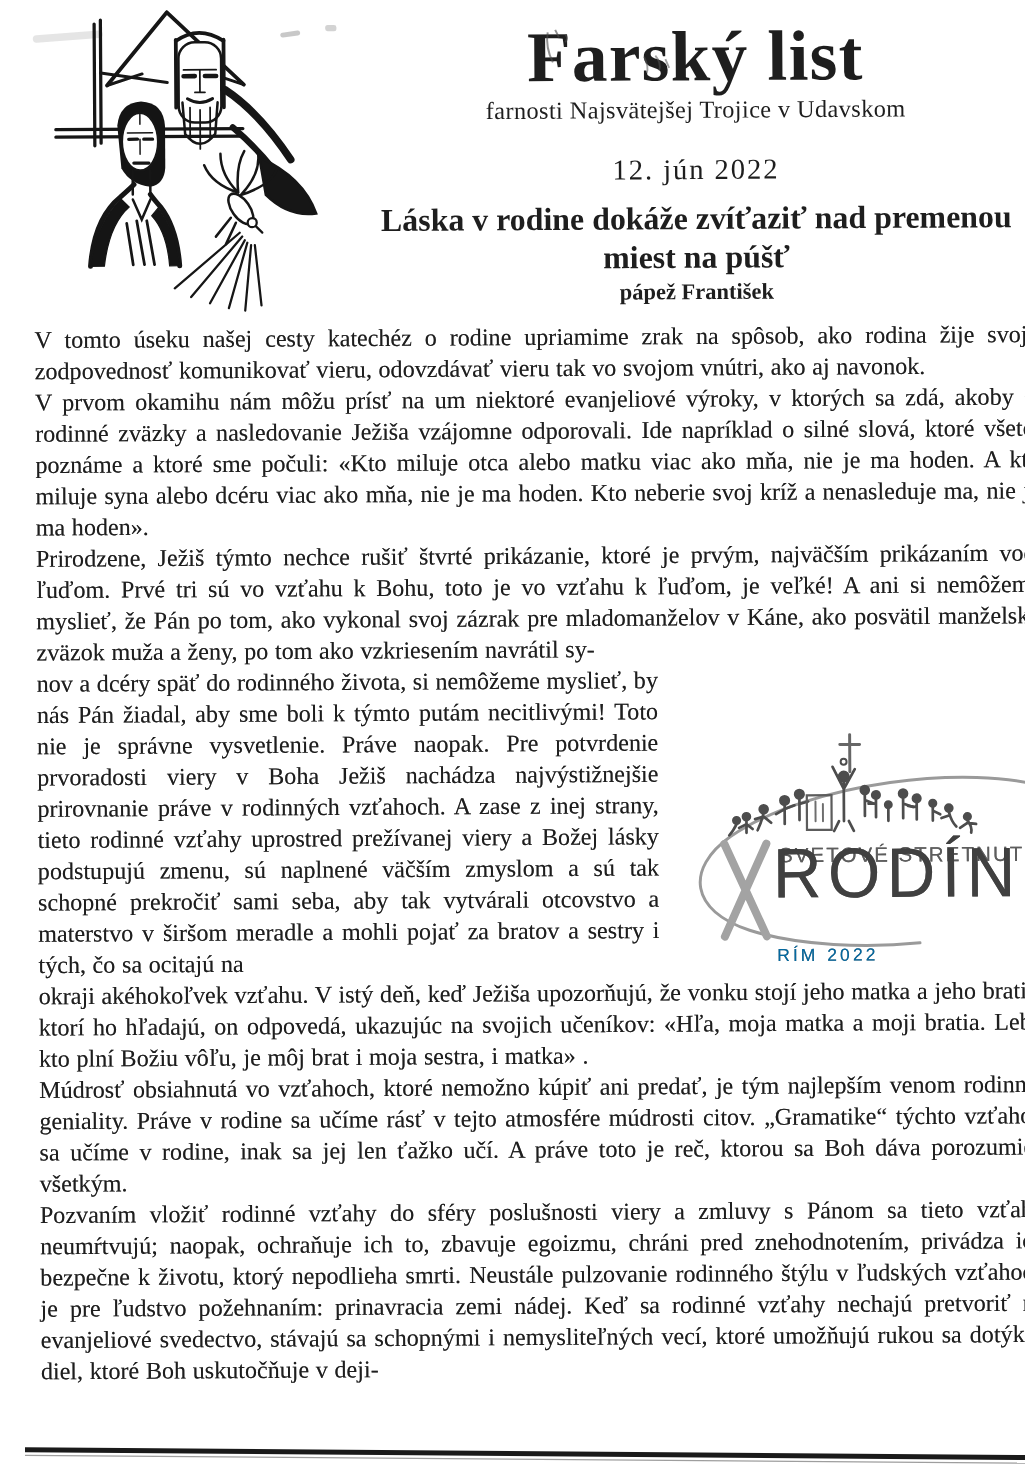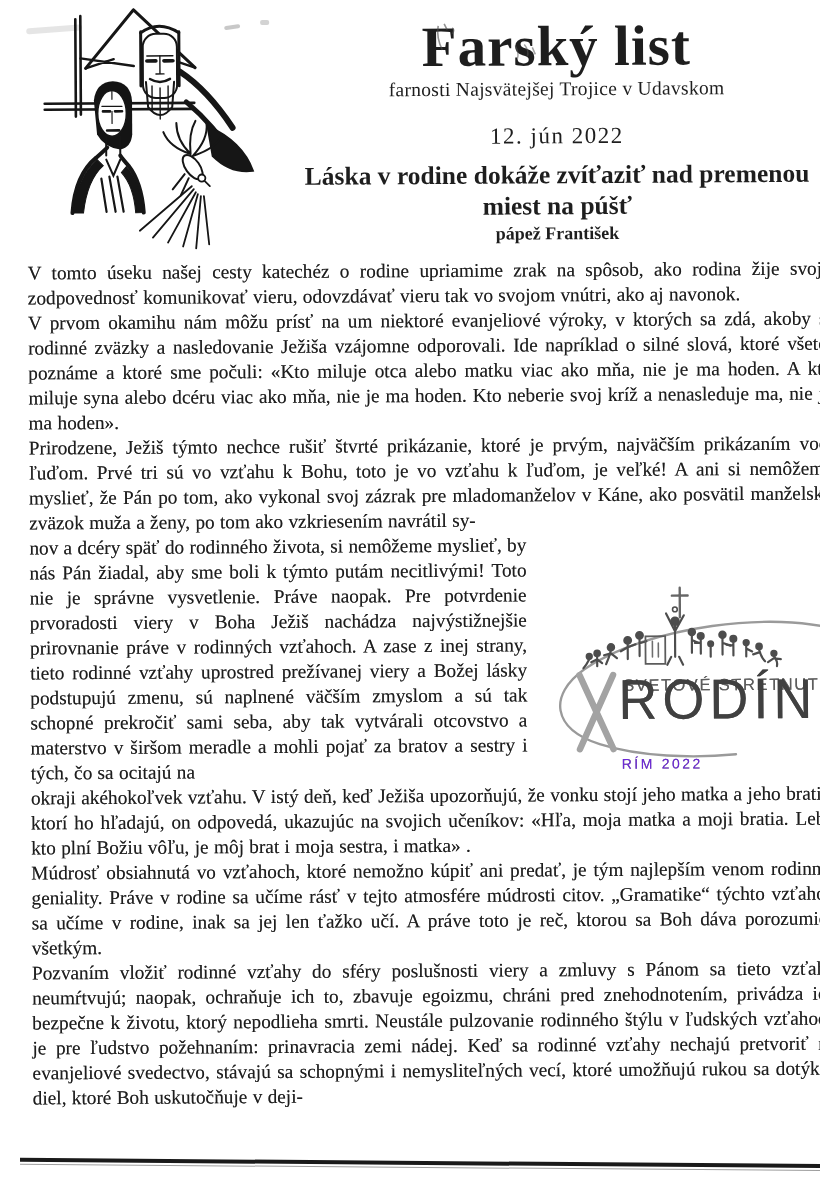--- a/index.html
+++ b/index.html
@@ -27,21 +27,21 @@
     text-shadow:0 0 .4px rgba(10,10,10,.55);
   }
   .body-text p{margin:0;}
   .wrap-zone{position:relative;}
   .narrow{width:497px;}
   .logo-box{position:absolute;left:500px;top:27px;width:316px;height:250px;}
   .logo-box svg{position:absolute;left:0;top:0;}
   .logo-text{position:absolute;font-family:"Liberation Sans",sans-serif;white-space:nowrap;}
   .wmf-l1{left:93px;top:114px;font-size:16.5px;letter-spacing:1.6px;color:#5d5d5d;}
   .wmf-l2{left:88px;top:128px;font-size:54px;letter-spacing:5px;color:#404040;transform:scaleY(1.04);transform-origin:left top;}
-  .wmf-l3{left:91px;top:193px;font-size:14px;letter-spacing:2.5px;color:#6d28d9;}
+  .wmf-l3{left:91px;top:193px;font-size:14px;letter-spacing:2.5px;color:#0369a1;}
 
   
   .bottom-rule{position:absolute;left:-6px;right:-6px;top:1161px;transform:rotate(0.45deg);}
   .rule-dark{height:4px;background:#1a1a1a;}
   .rule-echo{height:1px;background:#9e9e9e;margin-top:2px;}
 
   
   .speck{position:absolute;}
   .smudge{left:6px;top:24px;width:56px;height:6px;background:#bfbfbf;opacity:.4;border-radius:3px;transform:rotate(-4deg);}
   .dot1{left:204px;top:24px;width:16px;height:4px;background:#9a9a9a;opacity:.55;border-radius:2px;transform:rotate(-8deg);}

